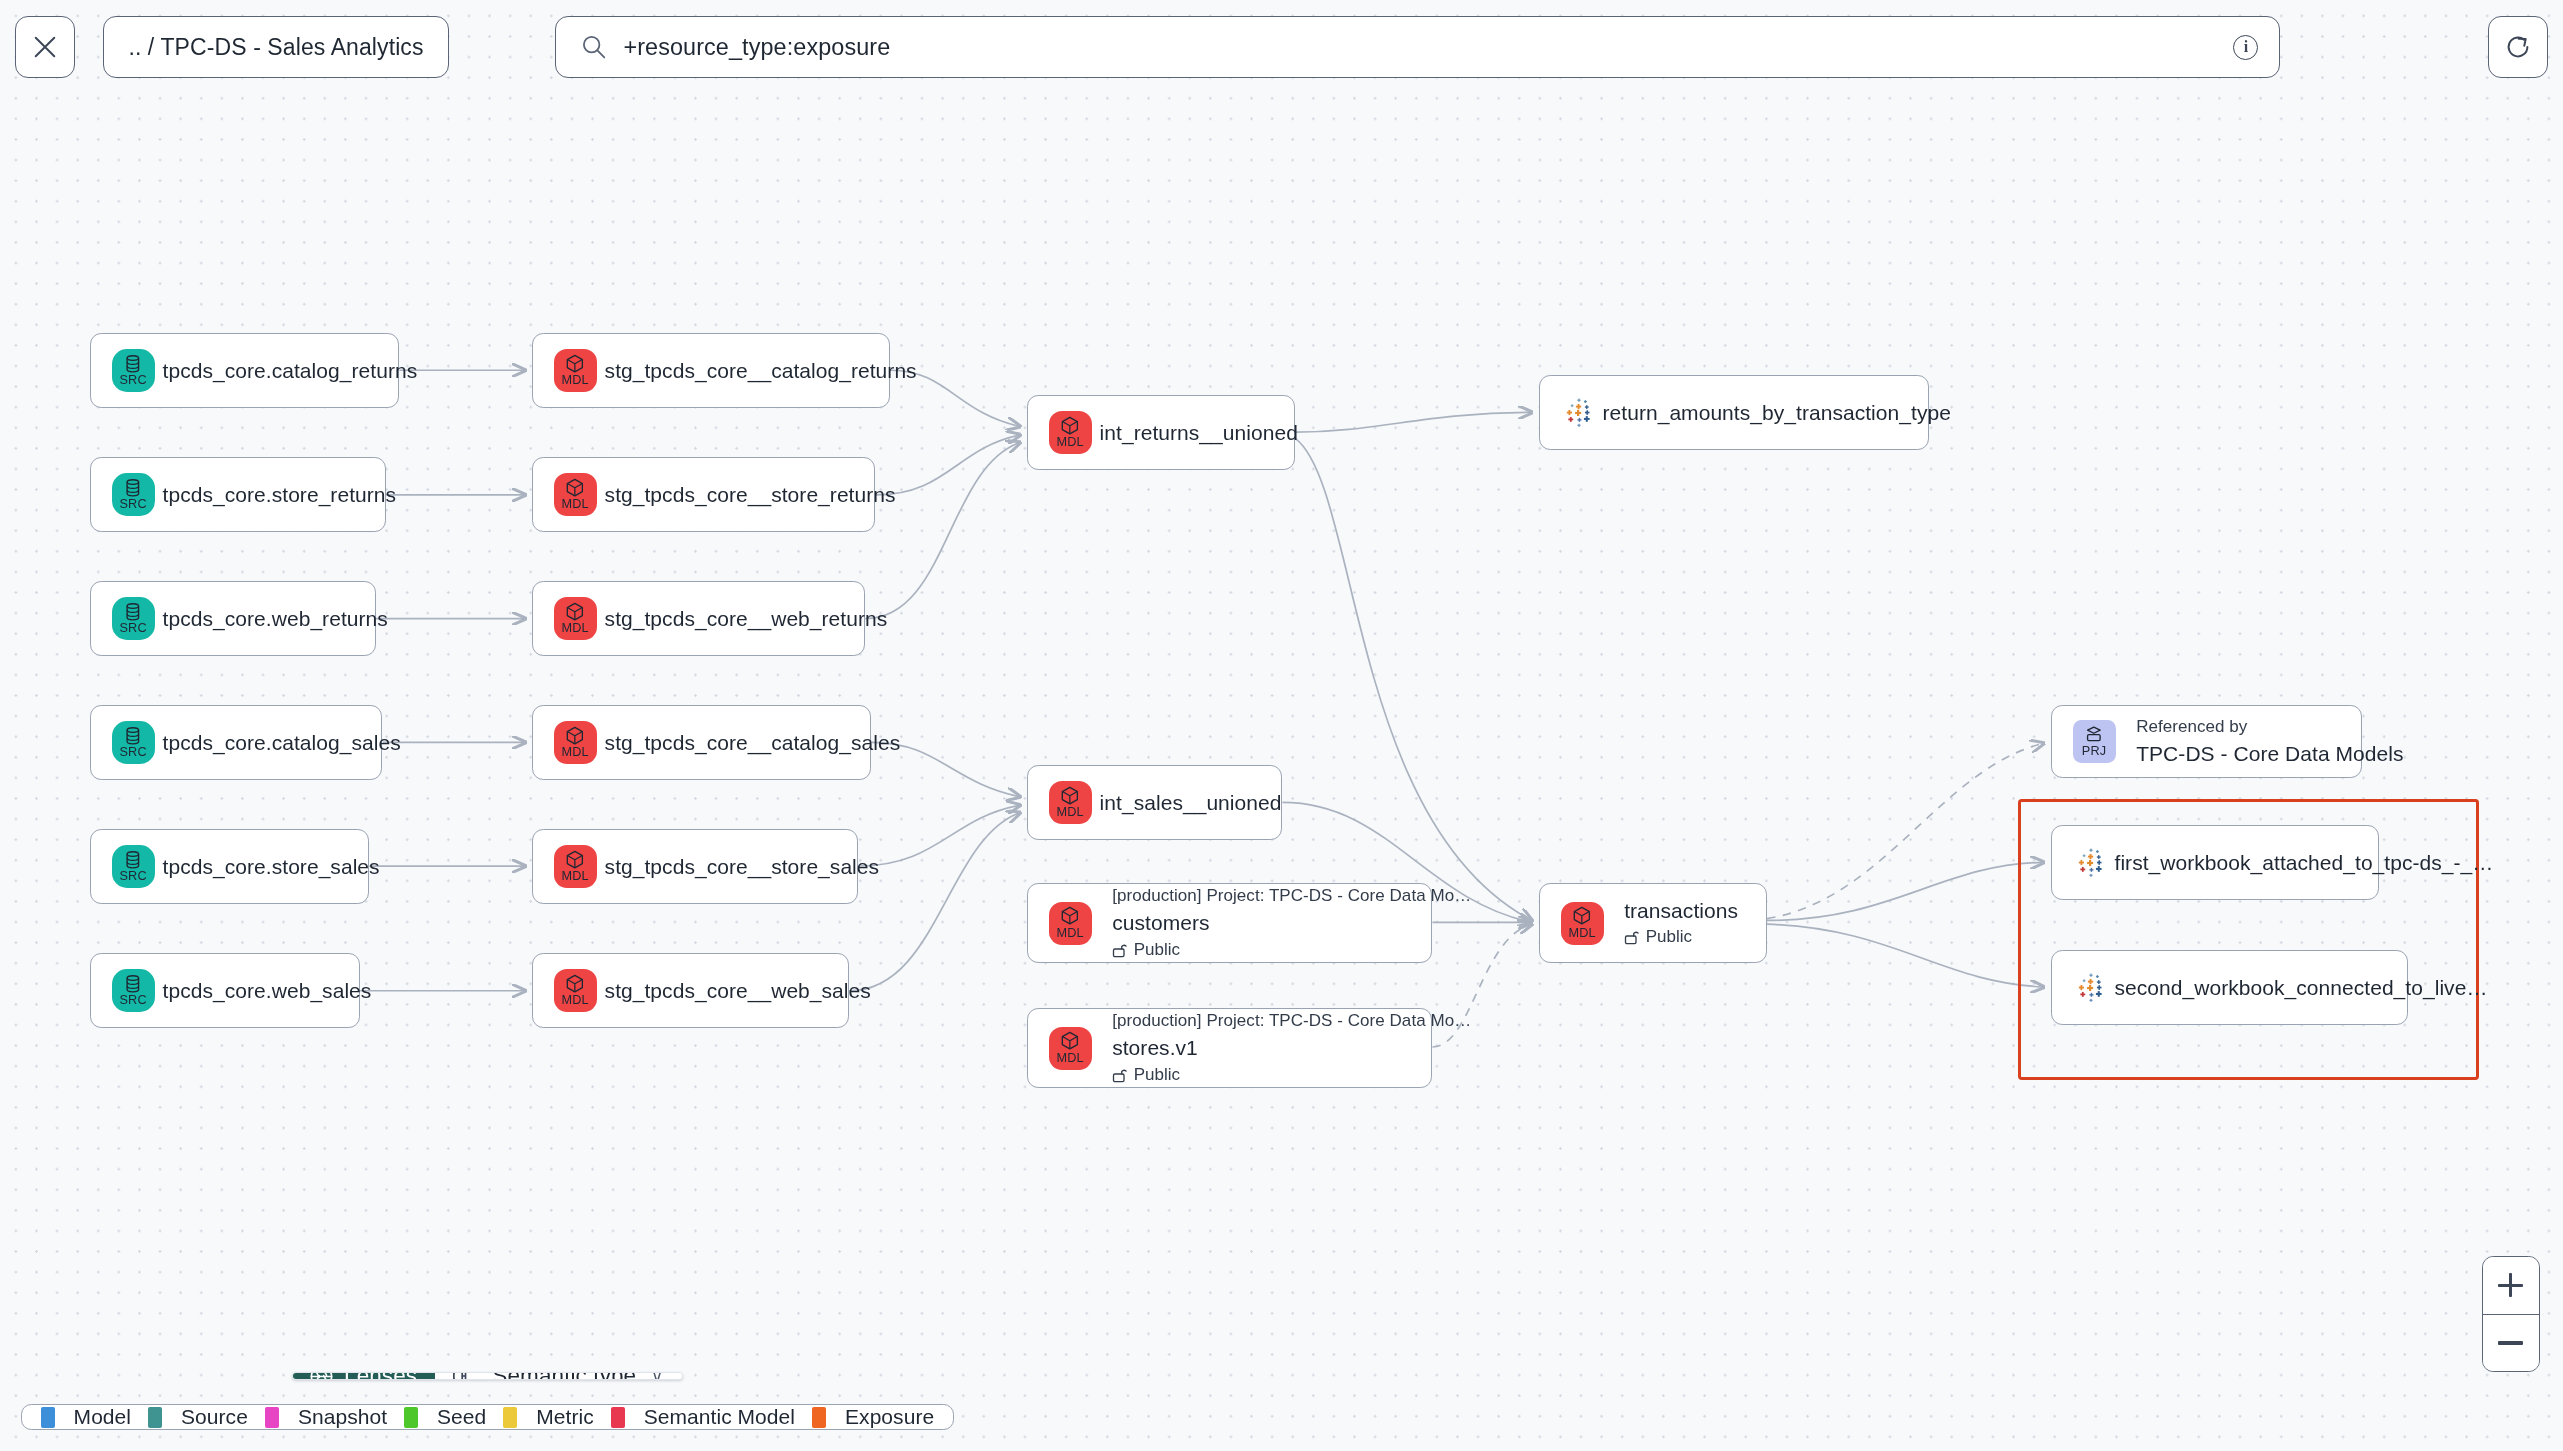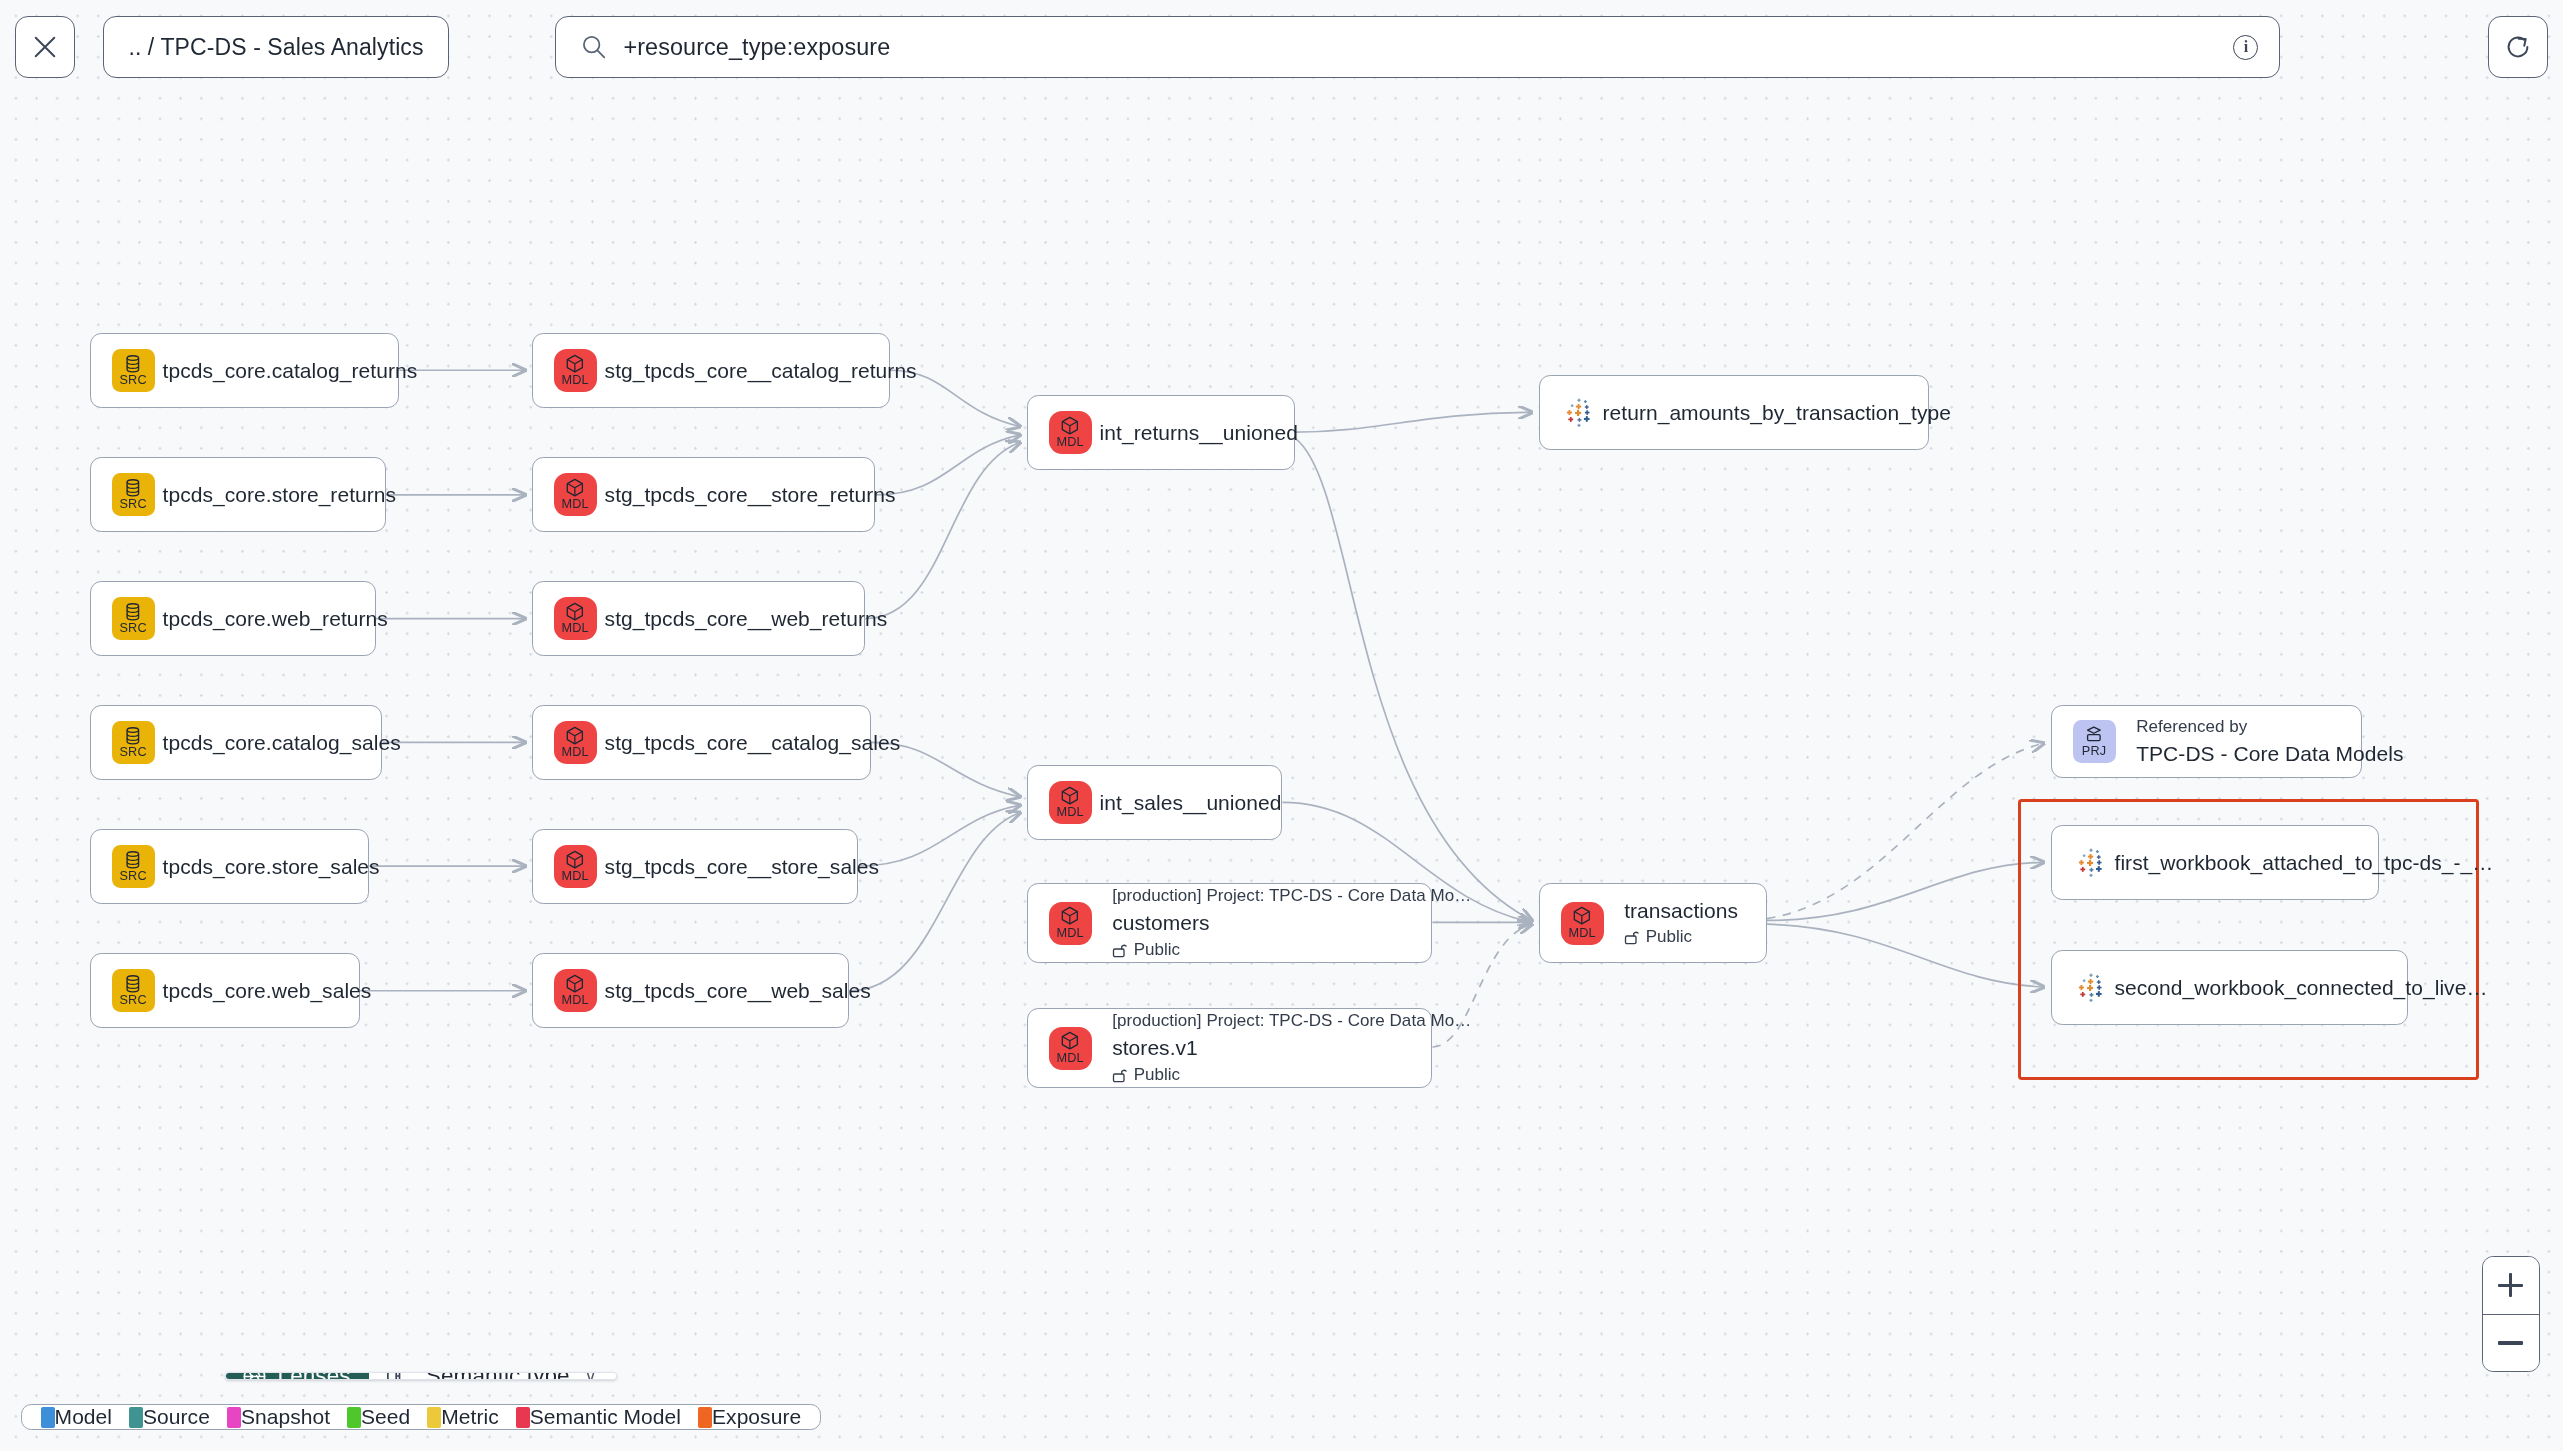--- a/index.html
+++ b/index.html
@@ -95,21 +95,21 @@
   }
 
   .badge {
     width: 43px; height: 43px;
     border-radius: 8.4px;
     display: flex; flex-direction: column;
     align-items: center; justify-content: center;
     flex: none;
     gap: 0.9px;
   }
-  .badge.src { background: #eab308; }
+  .badge.src { background: #14b8a6; border-radius: 15px; }
   .badge.mdl { background: #ef4444; border-radius: 13px; }
   .badge.prj { background: #bec4f2; }
   .badge-text {
     font-size: 12.7px; line-height: 1;
     color: #1f2733; letter-spacing: 0.2px;
   }
   .badge svg { display: block; }
 
   .node-label {
     margin-left: 8px;
@@ -179,21 +179,21 @@
 
   #legend {
     height: 58px;
     background: #ffffff;
     border: 1.3px solid #9aa3b2;
     border-radius: 10.3px;
     display: flex; align-items: center;
     padding: 0 19px;
     gap: 17px;
   }
-  .legend-item { display: flex; align-items: center; gap: 0; cursor: pointer; }
+  .legend-item { display: flex; align-items: center; gap: 19px; cursor: pointer; }
   .legend-sw { width: 14px; height: 20.6px; border-radius: 1.9px; flex: none; }
   .legend-lbl { font-size: 21px; color: #1f2733; white-space: nowrap; letter-spacing: 0.05px; }
 
   
   #zoom-ctrl {
     position: absolute; right: 23.4px; bottom: 79px;
     width: 58px; height: 116px;
     background: #ffffff;
     border: 1.5px solid #5a6475;
     border-radius: 11.2px;

